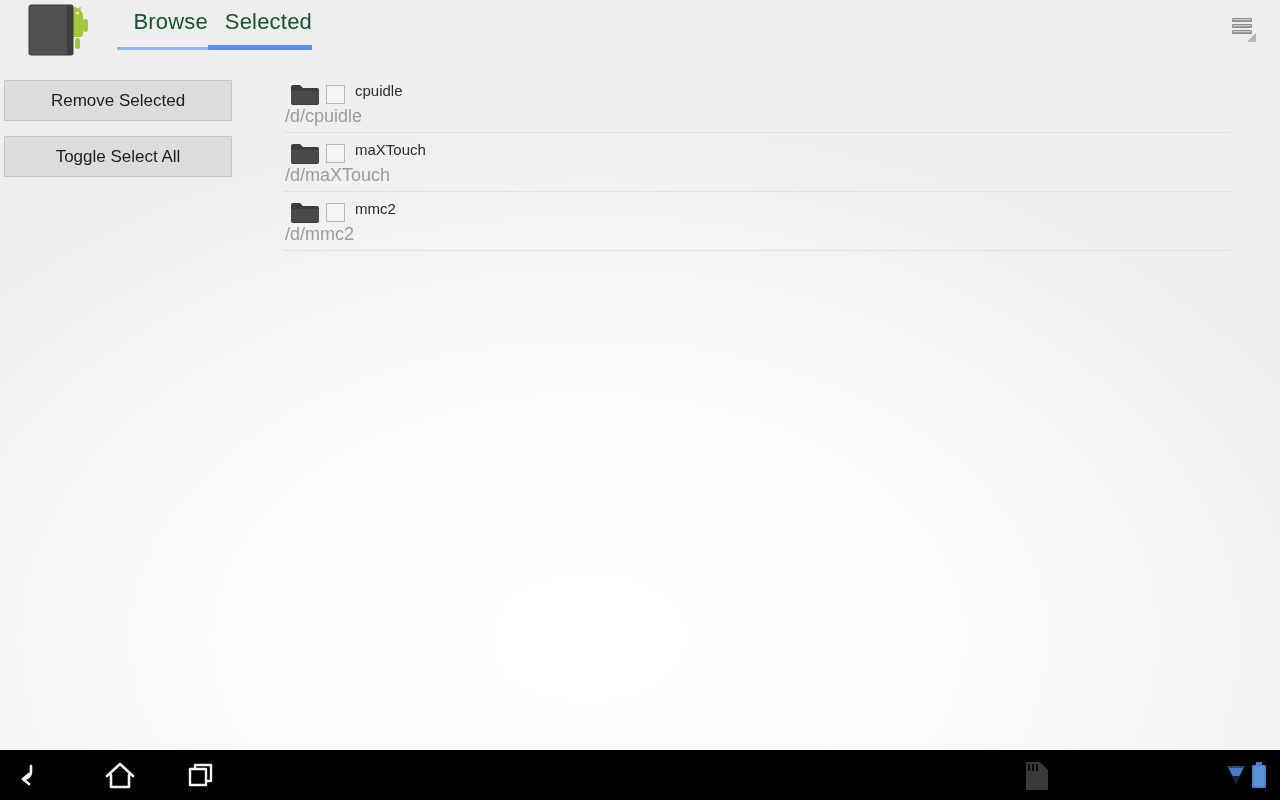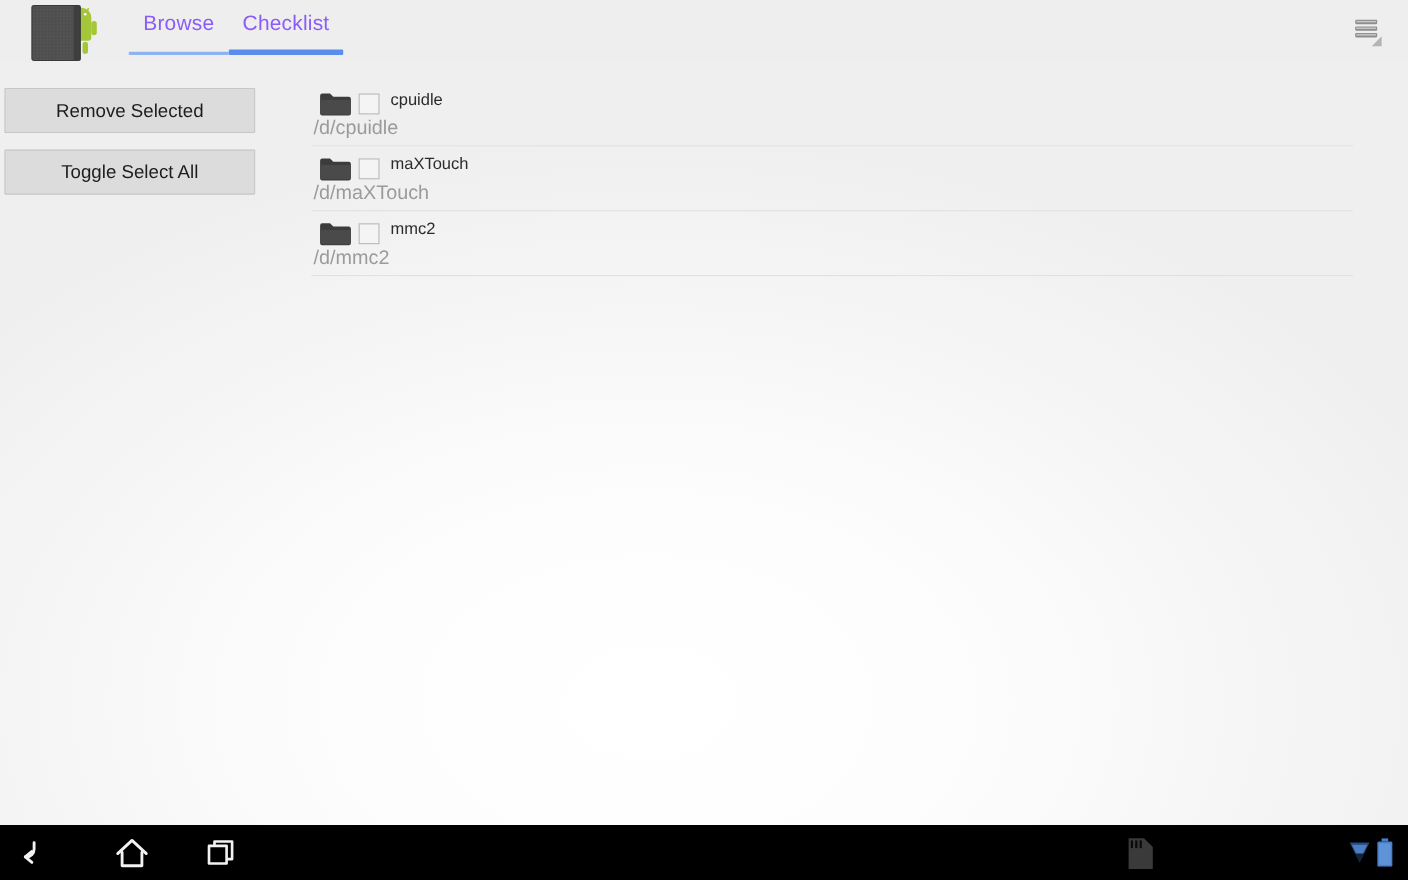--- a/index.html
+++ b/index.html
@@ -36,23 +36,23 @@
   .tabs {
     position: absolute;
     left: 117px; top: 0;
     height: 57px;
   }
   .tab {
     position: absolute;
     top: 0;
     height: 44px;
     line-height: 44px;
-    text-align: center;
-    font-size: 19px;
-    color: #8b5cf6;
+    text-align: right;
+    font-size: 22px;
+    color: #14532d;
     letter-spacing: .2px;
     cursor: pointer;
     user-select: none;
   }
   #tab-browse { left: 0px; width: 91px; }
   #tab-checklist { left: 91px; width: 104px; }
   .tab-underline {
     position: absolute;
     left: 0;
     border-radius: 1px;
@@ -234,21 +234,21 @@
         <rect x="2" y="3" width="44" height="50" rx="2" fill="url(#dots)" stroke="#3a3a3a" stroke-width="1"></rect>
         <rect x="40" y="3" width="6" height="50" fill="#3b3b3b" opacity=".85"></rect>
       </svg>
     </div>
 
     <div class="tabs">
       <div id="tab-browse" class="tab">
         <span>Browse</span>
       </div>
       <div id="tab-checklist" class="tab">
-        <span>Checklist</span>
+        <span>Selected</span>
       </div>
       <div id="underline-browse" class="tab-underline"></div>
       <div id="underline-checklist" class="tab-underline"></div>
     </div>
 
     <div id="overflow-menu">
       <svg width="38" height="38" viewBox="0 0 38 38">
         <g fill="#8d8d8d">
           <rect x="7" y="9" width="20" height="4" rx="1"></rect>
           <rect x="7" y="15" width="20" height="4" rx="1"></rect>

